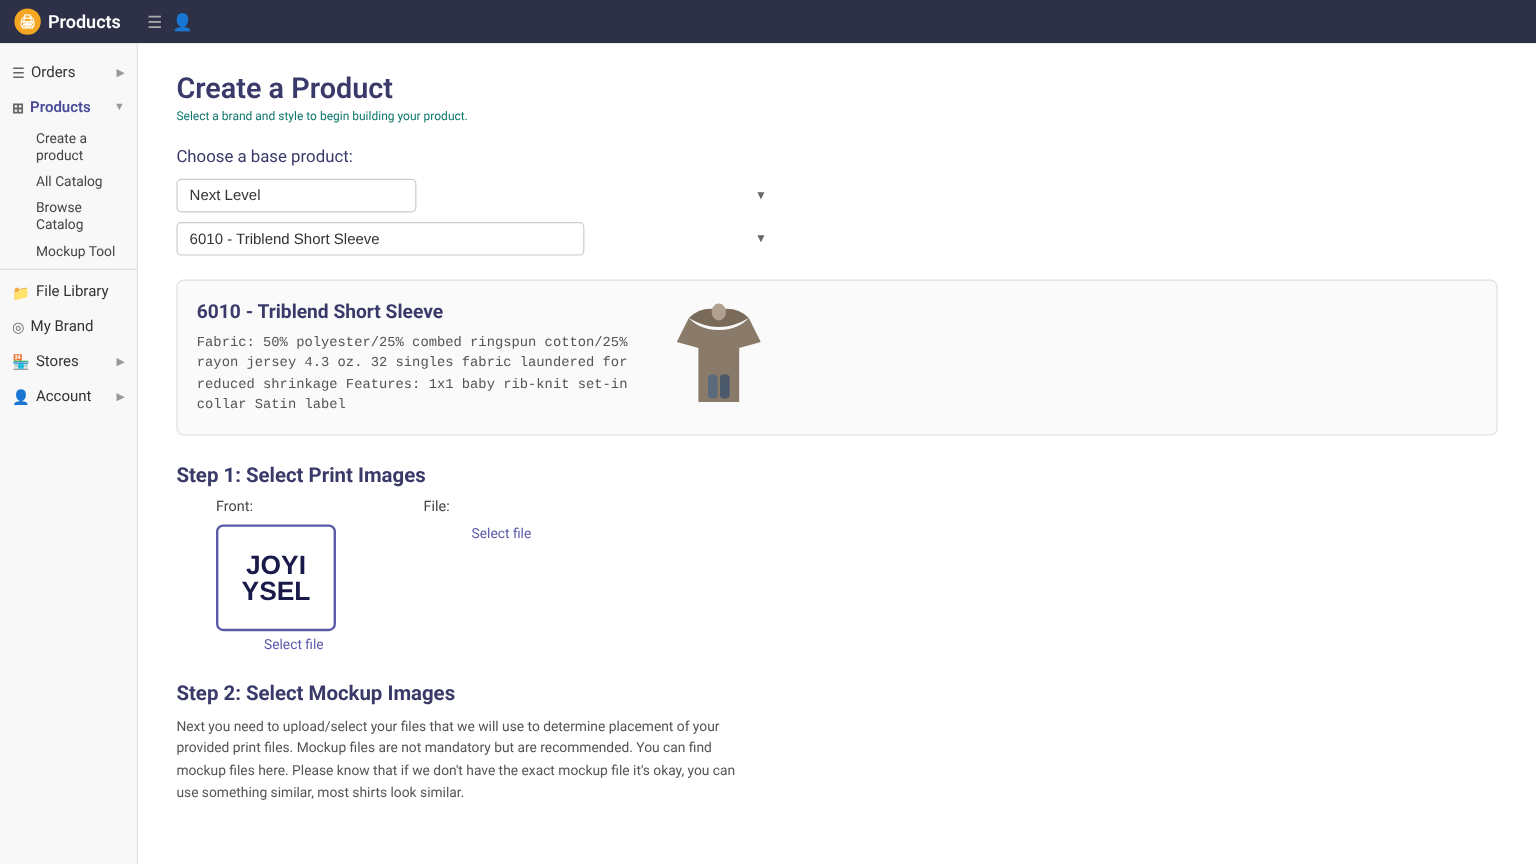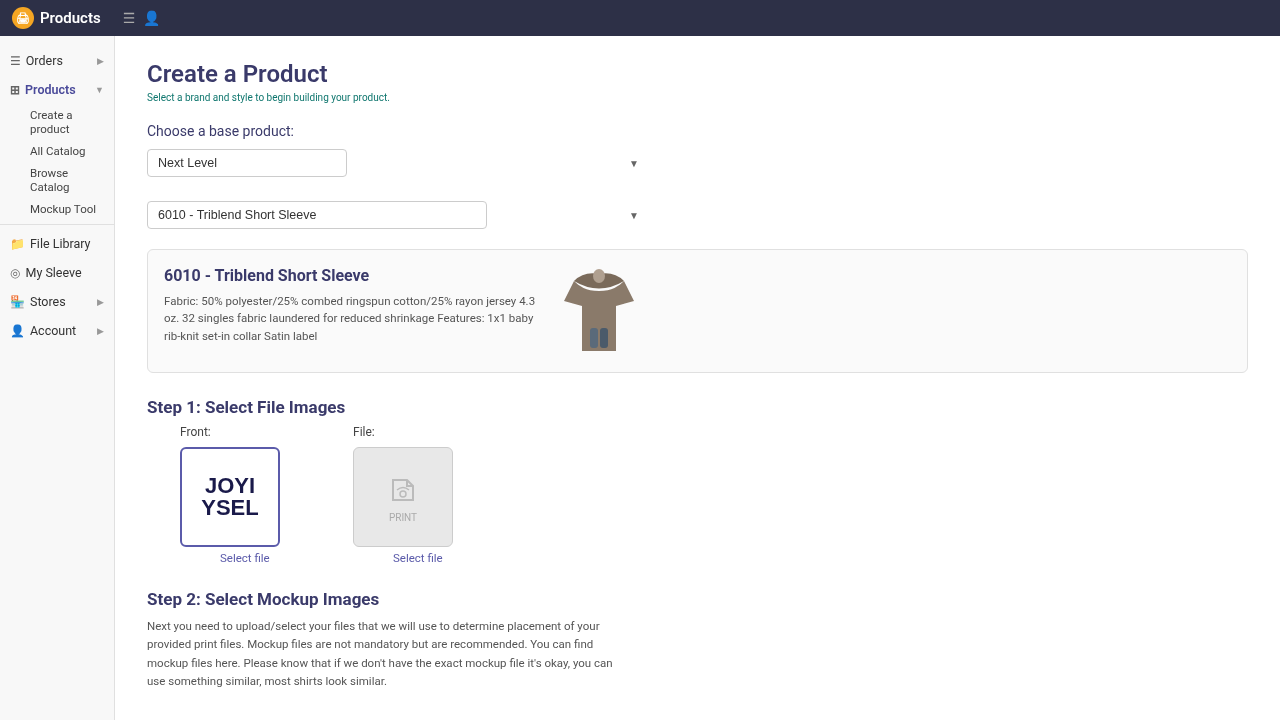--- a/index.html
+++ b/index.html
@@ -161,20 +161,21 @@
       font-size: 16px;
       font-weight: 700;
       color: #3a3a6a;
       margin-bottom: 8px;
     }
     .product-info-text p {
       font-size: 11.5px;
       color: #555;
       line-height: 1.5;
       max-width: 380px;
+      font-family: Liberation Mono, monospace;
     }
     .product-image-placeholder {
       width: 70px;
       height: 90px;
       display: flex;
       align-items: center;
       justify-content: center;
       flex-shrink: 0;
     }
     .product-image-placeholder .shirt-svg {
@@ -210,21 +211,21 @@
       gap: 4px;
       padding-left: 33px;
     }
     .panel-label {
       font-size: 12px;
       color: #444;
       margin-bottom: 4px;
     }
     .image-panel {
       width: 100px;
-      height: 100px;
+      height: 89px;
       border: 2px solid #5b5baa;
       border-radius: 6px;
       overflow: hidden;
       background: #f0f0f0;
       display: flex;
       align-items: center;
       justify-content: center;
       position: relative;
     }
     .image-panel.empty {
@@ -294,42 +295,42 @@
       <a class="sidebar-sub-item">Browse Catalog</a>
       <a class="sidebar-sub-item">Mockup Tool</a>
     </div>
     <div class="sidebar-divider"></div>
     <div class="sidebar-item">
       <span class="icon">📁</span>
       <span>File Library</span>
     </div>
     <div class="sidebar-item">
       <span class="icon">◎</span>
-      <span>My Sleeve</span>
+      <span>My Brand</span>
     </div>
     <div class="sidebar-item">
       <span class="icon">🏪</span>
       <span>Stores</span>
       <span class="arrow">▶</span>
     </div>
     <div class="sidebar-item">
       <span class="icon">👤</span>
       <span>Account</span>
       <span class="arrow">▶</span>
     </div>
   </aside>
 
   <main class="main">
 
     <h1 class="page-title">Create a Product</h1>
     <p class="page-subtitle">Select a brand and style to begin building your product.</p>
 
     <div class="base-product-section">
       <div class="section-title">Choose a base product:</div>
-      <div style="display:flex; flex-direction:column; gap:24px; max-width:500px;">
+      <div style="display:flex; flex-direction:column; gap:8px; max-width:500px;">
         <div class="select-wrapper">
           <select>
             <option>Next Level</option>
             <option>Bella+Canvas</option>
             <option>Gildan</option>
             <option>American Apparel</option>
           </select>
           <span class="select-arrow">▼</span>
         </div>
         <div class="select-wrapper wide">
@@ -355,44 +356,33 @@
           <path d="M10,15 Q35,30 60,15 Q50,5 35,8 Q20,5 10,15 Z" fill="#7a6a5a"></path>
 
           <ellipse cx="35" cy="10" rx="6" ry="7" fill="#b0a090"></ellipse>
           <rect x="26" y="62" width="8" height="20" rx="3" fill="#5a6a7a"></rect>
           <rect x="36" y="62" width="8" height="20" rx="3" fill="#4a5a6a"></rect>
         </svg>
       </div>
     </div>
 
     <div class="step-section">
-      <h2 class="step-title">Step 1: Select File Images</h2>
+      <h2 class="step-title">Step 1: Select Print Images</h2>
       <div class="image-panels">
 
         <div class="image-panel-group">
           <div class="panel-label">Front:</div>
           <div class="image-panel print-preview">
             <div class="print-text-large">JOYI<br>YSEL</div>
           </div>
           <a class="panel-link">Select file</a>
         </div>
 
         <div class="image-panel-group">
           <div class="panel-label">File:</div>
-          <div class="image-panel empty">
-            <div style="display:flex;flex-direction:column;align-items:center;gap:4px;">
-              <svg width="36" height="36" viewBox="0 0 36 36" xmlns="http://www.w3.org/2000/svg">
-                <path d="M8,28 L8,8 L22,8 L28,14 L28,28 Z" fill="none" stroke="#bbb" stroke-width="2"></path>
-                <path d="M22,8 L22,14 L28,14" fill="none" stroke="#bbb" stroke-width="2"></path>
-                <path d="M12,18 Q18,13 24,18" fill="none" stroke="#bbb" stroke-width="1.5"></path>
-                <circle cx="18" cy="22" r="3" fill="none" stroke="#bbb" stroke-width="1.5"></circle>
-              </svg>
-              <span class="print-text">PRINT</span>
-            </div>
-          </div>
           <a class="panel-link">Select file</a>
         </div>
       </div>
     </div>
 
     <div class="step-section">
       <h2 class="step-title">Step 2: Select Mockup Images</h2>
       <p class="step-desc">Next you need to upload/select your files that we will use to determine placement of your provided print files. Mockup files are not mandatory but are recommended. You can find mockup files here. Please know that if we don't have the exact mockup file it's okay, you can use something similar, most shirts look similar.</p>
 
     </div>

